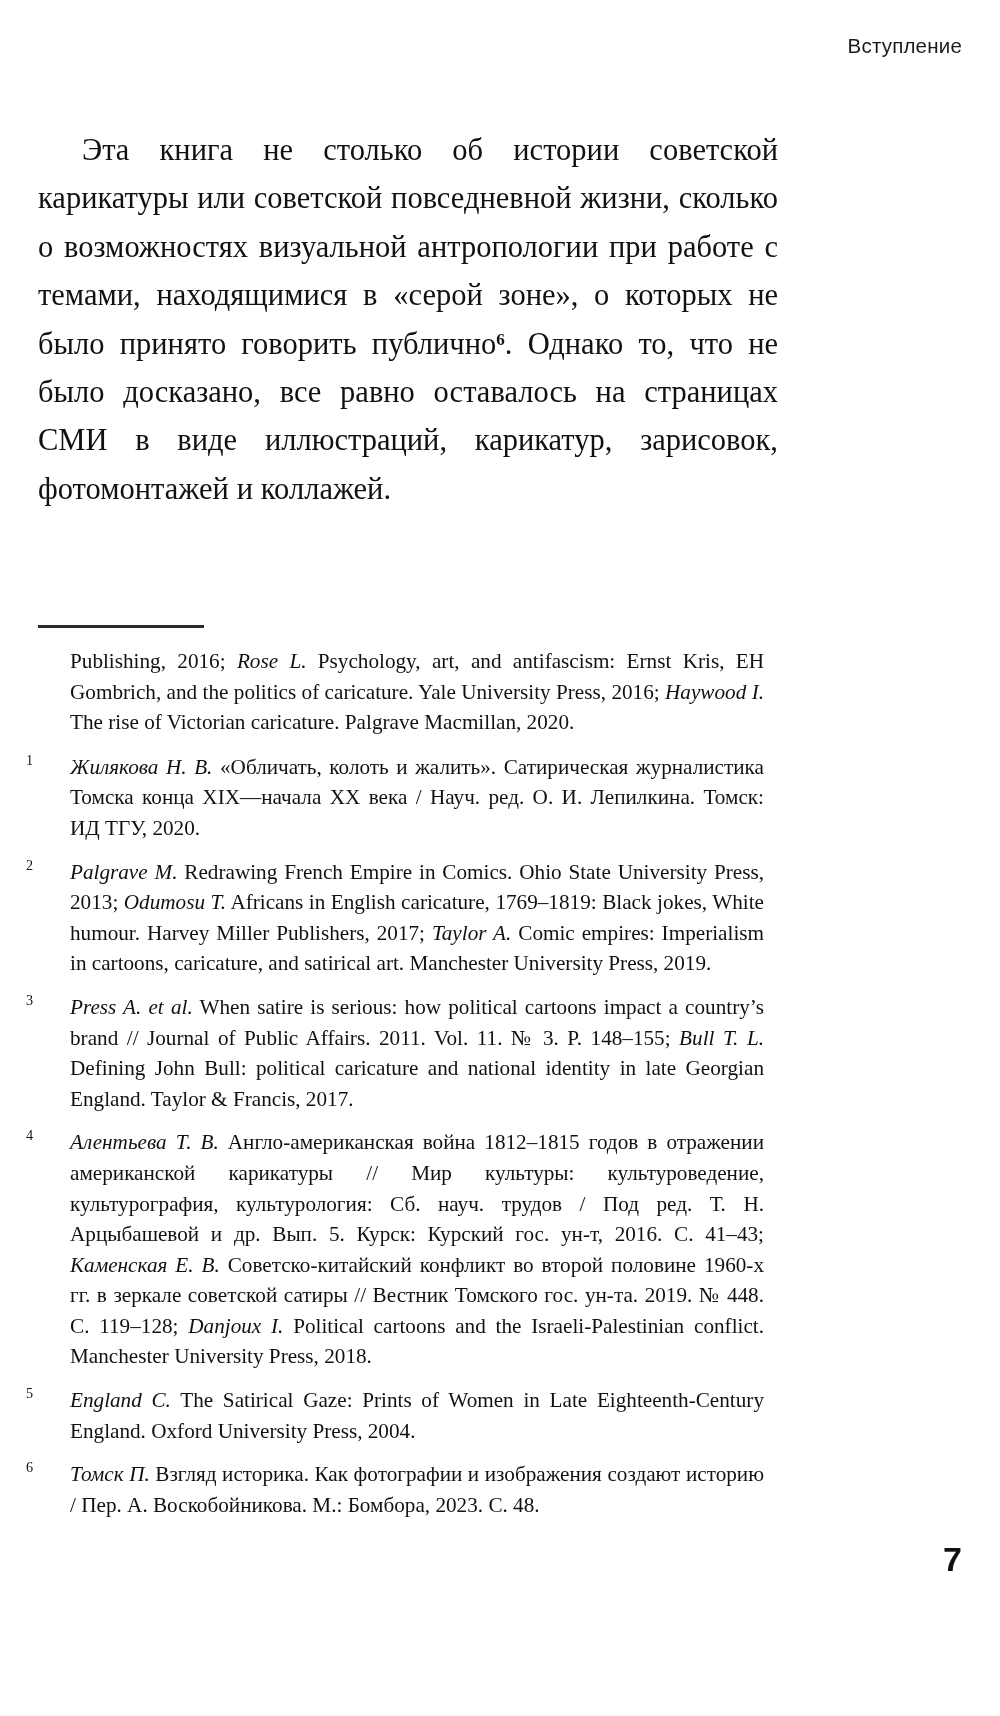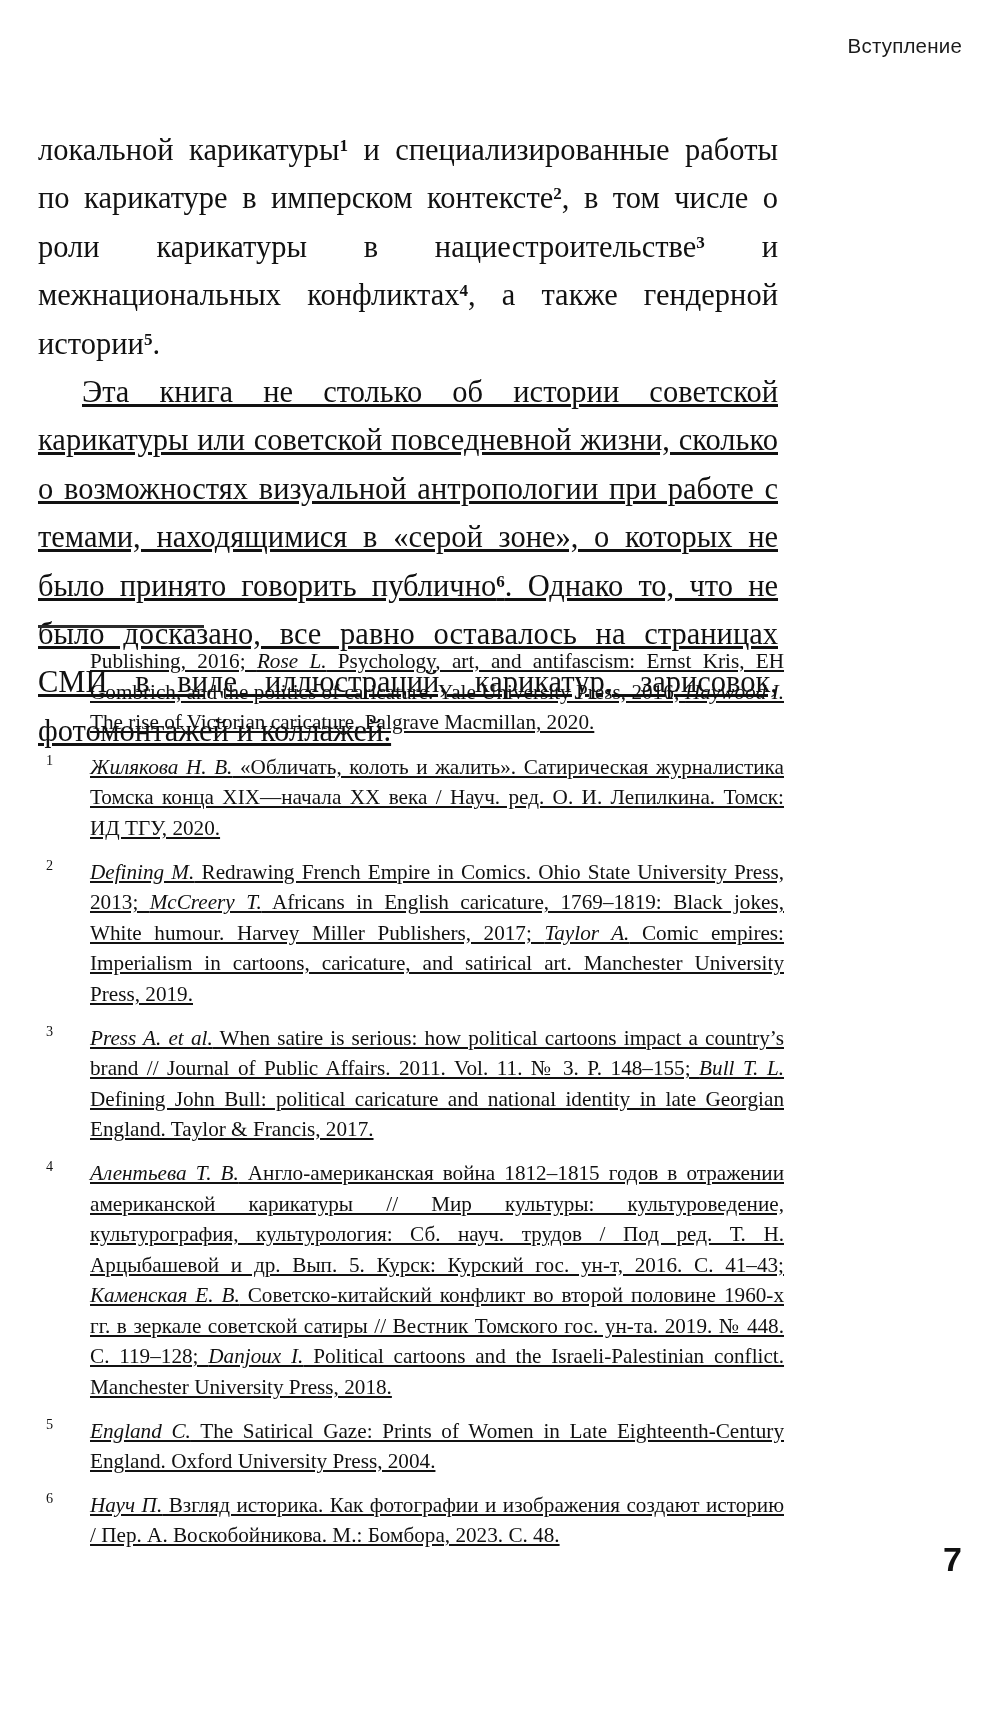--- a/index.html
+++ b/index.html
@@ -78,25 +78,24 @@
     left: 38px;
     width: 166px;
     height: 3px;
     background: #2b2b2b;
   }
 
   
   .footnotes {
     position: absolute;
     top: 646px;
-    left: 42px;
+    left: 22px;
     width: 742px;
     font-size: 21.2px;
     line-height: 30.6px;
-    text-decoration: underline;
   }
 
   .fn-item {
     position: relative;
     padding-left: 48px;
     margin-bottom: 13px;
     text-align: justify;
     text-align-last: left;
   }
   .fn-item.cont {
@@ -140,52 +139,51 @@
   }
 </style>
 </head>
 <body>
 
 <div class="page">
 
   <div class="running-head">Вступление</div>
 
   <div class="body-block">
-    <p class="body-par">локальной карикатуры<sup class="fn">1</sup> и специализированные работы по карикатуре в имперском контексте<sup class="fn">2</sup>, в том числе о роли карикатуры в нациестроительстве<sup class="fn">3</sup> и межнациональных конфликтах<sup class="fn">4</sup>, а также гендерной истории<sup class="fn">5</sup>.</p>
     <p class="body-par indent">Эта книга не столько об истории советской карикатуры или советской повседневной жизни, сколько о возможностях визуальной антропологии при работе с темами, находящимися в «серой зоне», о которых не было принято говорить публично<sup class="fn">6</sup>. Однако то, что не было досказано, все равно оставалось на страницах СМИ в виде иллюстраций, карикатур, зарисовок, фотомонтажей и коллажей.</p>
   </div>
 
   <div class="fn-rule"></div>
 
   <div class="footnotes">
     <div class="fn-item cont">
       <span class="fn-num"></span>
       <span class="fn-text">Publishing, 2016; <i>Rose L.</i> Psychology, art, and antifascism: Ernst Kris, EH Gombrich, and the politics of caricature. Yale University Press, 2016; <i>Haywood I.</i> The rise of Victorian caricature. Palgrave Macmillan, 2020.</span>
     </div>
     <div class="fn-item">
       <span class="fn-num">1</span>
       <span class="fn-text"><i>Жилякова Н. В.</i> «Обличать, колоть и жалить». Сатирическая журналистика Томска конца XIX—начала XX века / Науч. ред. О. И. Лепилкина. Томск: ИД ТГУ, 2020.</span>
     </div>
     <div class="fn-item">
       <span class="fn-num">2</span>
-      <span class="fn-text"><i>Defining M.</i> Redrawing French Empire in Comics. Ohio State University Press, 2013; <i>McCreery T.</i> Africans in English caricature, 1769–1819: Black jokes, White humour. Harvey Miller Publishers, 2017; <i>Taylor A.</i> Comic empires: Imperialism in cartoons, caricature, and satirical art. Manchester University Press, 2019.</span>
+      <span class="fn-text"><i>Palgrave M.</i> Redrawing French Empire in Comics. Ohio State University Press, 2013; <i>Odumosu T.</i> Africans in English caricature, 1769–1819: Black jokes, White humour. Harvey Miller Publishers, 2017; <i>Taylor A.</i> Comic empires: Imperialism in cartoons, caricature, and satirical art. Manchester University Press, 2019.</span>
     </div>
     <div class="fn-item">
       <span class="fn-num">3</span>
       <span class="fn-text"><i>Press A. et al.</i> When satire is serious: how political cartoons impact a country’s brand // Journal of Public Affairs. 2011. Vol. 11. № 3. P. 148–155; <i>Bull T. L.</i> Defining John Bull: political caricature and national identity in late Georgian England. Taylor &amp; Francis, 2017.</span>
     </div>
     <div class="fn-item">
       <span class="fn-num">4</span>
       <span class="fn-text"><i>Алентьева Т. В.</i> Англо-американская война 1812–1815 годов в отражении американской карикатуры // Мир культуры: культуроведение, культурография, культурология: Сб. науч. трудов / Под ред. Т. Н. Арцыбашевой и др. Вып. 5. Курск: Курский гос. ун-т, 2016. С. 41–43; <i>Каменская Е. В.</i> Советско-китайский конфликт во второй половине 1960-х гг. в зеркале советской сатиры // Вестник Томского гос. ун-та. 2019. № 448. С. 119–128; <i>Danjoux I.</i> Political cartoons and the Israeli-Palestinian conflict. Manchester University Press, 2018.</span>
     </div>
     <div class="fn-item">
       <span class="fn-num">5</span>
       <span class="fn-text"><i>England C.</i> The Satirical Gaze: Prints of Women in Late Eighteenth-Century England. Oxford University Press, 2004.</span>
     </div>
     <div class="fn-item">
       <span class="fn-num">6</span>
-      <span class="fn-text"><i>Науч П.</i> Взгляд историка. Как фотографии и изображения создают историю / Пер. А. Воскобойникова. М.: Бомбора, 2023. С. 48.</span>
+      <span class="fn-text"><i>Томск П.</i> Взгляд историка. Как фотографии и изображения создают историю / Пер. А. Воскобойникова. М.: Бомбора, 2023. С. 48.</span>
     </div>
   </div>
 
   <div class="folio">7</div>
 
 </div>
 
 </body></html>

